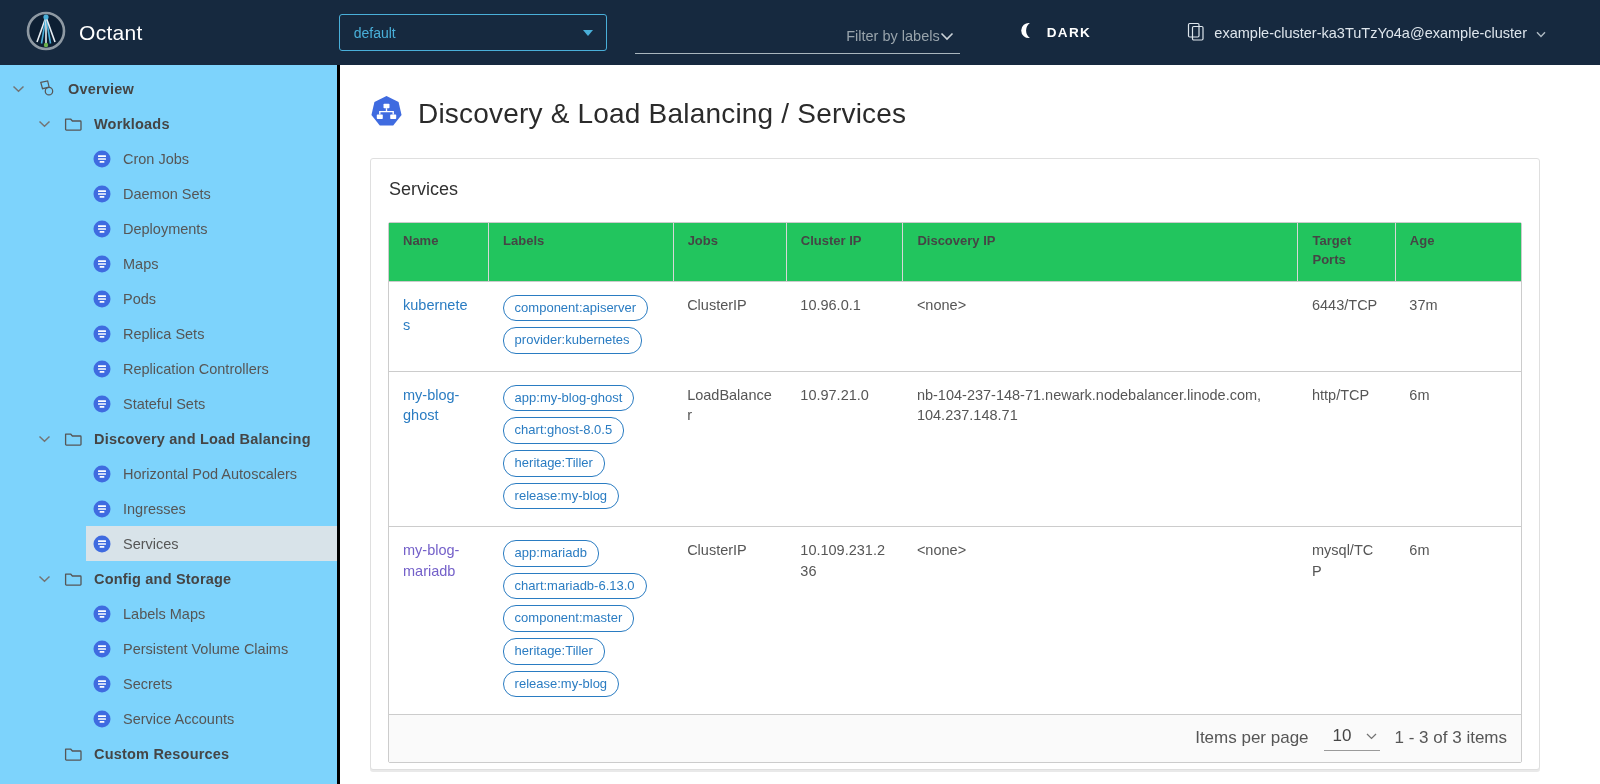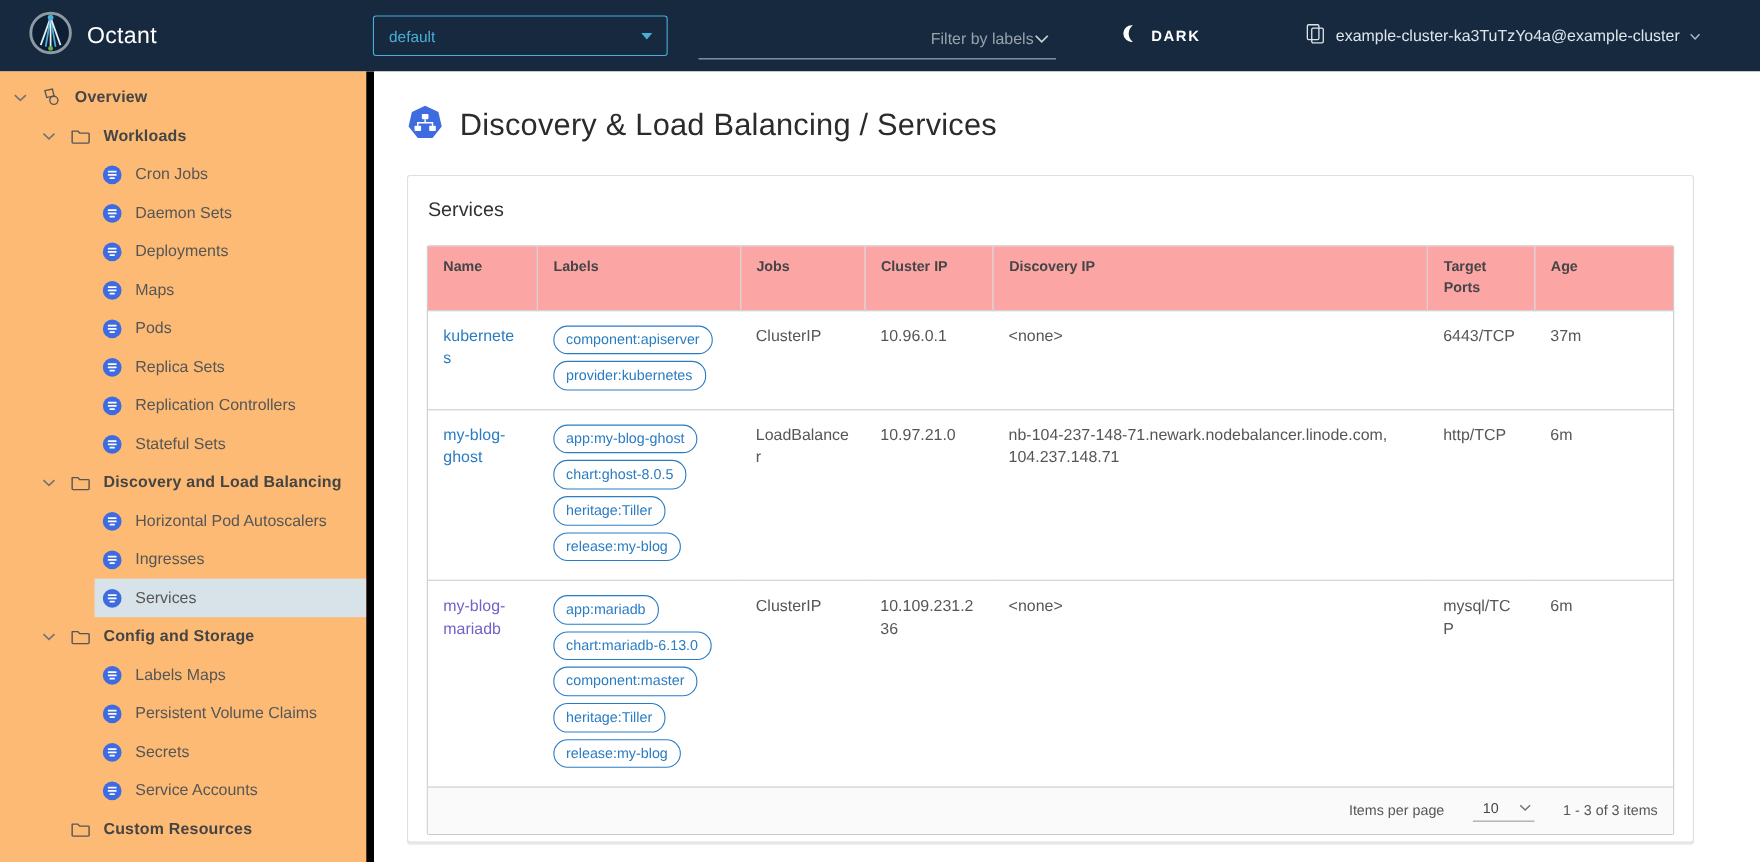--- a/index.html
+++ b/index.html
@@ -22,21 +22,21 @@
                   justify-content:flex-end; border-bottom:1px solid #a9b6be;
                   padding:0 6px 9px 7px; margin-top:16px; color:#98a3ab; font-size:14.5px;
                   cursor:text; }
   .dark-toggle { margin-left:58px; display:flex; align-items:center; gap:10px; cursor:pointer; }
   .dark-label { color:#fff; font-size:13.5px; font-weight:700; letter-spacing:1.4px; }
   .context { margin-left:auto; display:flex; align-items:center; gap:9px; color:#dde5ec;
              font-size:14.5px; cursor:pointer; }
 
   
   .shell { display:flex; flex:1; min-height:0; }
-  .sidebar { width:340px; flex-shrink:0; border-right:7px solid #000000; background:#fdba74;
+  .sidebar { width:340px; flex-shrink:0; border-right:3px solid #000000; background:#7dd3fc;
              padding-top:6px; overflow:hidden; }
   .side-item { height:35px; display:flex; align-items:center; font-size:14.5px;
                color:#565656; cursor:pointer; }
   .side-item .slot-chev { width:16px; margin-right:11px; display:flex; justify-content:center; }
   .side-item .slot-icon { width:19px; margin-right:12px; display:flex;
                           justify-content:center; align-items:center; }
   .side-item.root { padding-left:10px; }
   .side-item.group { padding-left:36px; }
   .side-item.root .side-label, .side-item.group .side-label {
       font-weight:600; color:#454545; letter-spacing:.2px; }
@@ -45,36 +45,36 @@
 
   
   .content { flex:1; padding:30px 60px 0 30px; overflow:hidden; background:#fff; }
   .page-head { display:flex; align-items:center; gap:15px; }
   .page-title { font-size:28px; color:#2b2b2b; font-weight:400; letter-spacing:.2px; }
   .card { margin-top:26px; border:1px solid #dfdfdf; border-radius:3px;
           box-shadow:0 2px 0 0 #e9e9e9; background:#fff; padding:18px 17px 6px; }
   .card-title { font-size:18px; color:#313131; font-weight:400; margin:2px 0 22px 1px; }
   .datagrid { border:1px solid #ccc; border-radius:2px; }
   table { width:100%; border-collapse:collapse; table-layout:fixed; }
-  thead th { background:#fca5a5; text-align:left; font-size:13px; font-weight:600;
+  thead th { background:#22c55e; text-align:left; font-size:13px; font-weight:600;
              color:#454545; padding:9px 14px 11px; border-bottom:1px solid #ccc;
              border-right:1px solid #d7d7d7; vertical-align:top; line-height:1.45; }
   thead th:last-child { border-right:none; }
   tbody td { padding:13px 14px 11px; font-size:14.5px; color:#565656; vertical-align:top;
              line-height:1.4; overflow-wrap:break-word; }
   tbody tr + tr td { border-top:1px solid #ccc; }
   .svc-link { color:#2a7cc2; text-decoration:none; cursor:pointer; }
   .svc-link.visited { color:#7460c9; }
   .pill-row { line-height:0; }
   .pill { display:inline-block; border:1.5px solid #2a7cc2; color:#2a7cc2;
           border-radius:13px; padding:4px 11px 5px; font-size:13px; line-height:1.2;
           background:#fff; margin-bottom:6px; cursor:pointer; }
   .grid-foot { display:flex; justify-content:flex-end; align-items:center;
                border-top:1px solid #ccc; background:#fafafa; padding:10px 14px 11px;
-               font-size:13px; color:#565656; gap:26px; }
+               font-size:17px; color:#565656; gap:15px; }
   .ipp-select { width:56px; display:flex; align-items:center; justify-content:space-between;
                 border-bottom:1px solid #9a9a9a; padding:1px 3px 4px 9px; cursor:pointer;
                 color:#454545; }
   .range { }
 </style>
 </head>
 <body>
 
 <div class="app">
 

